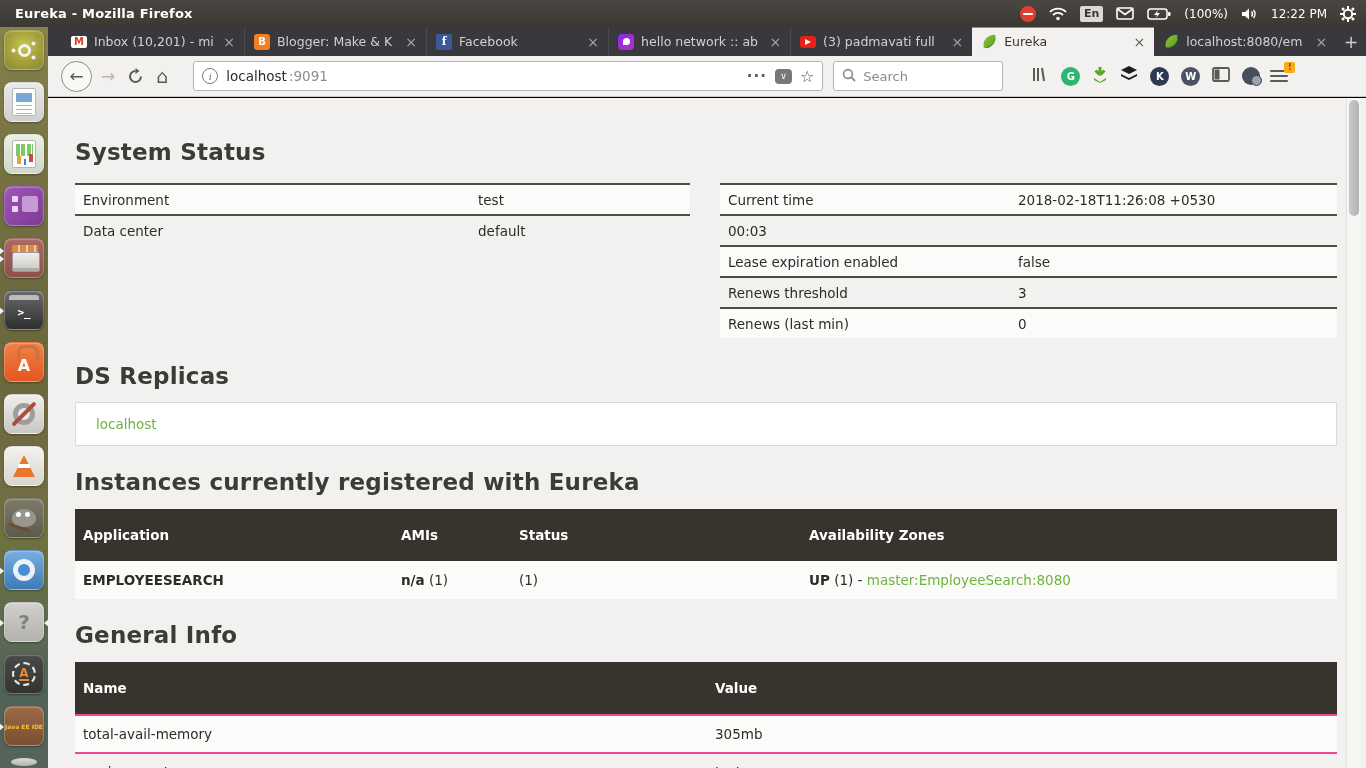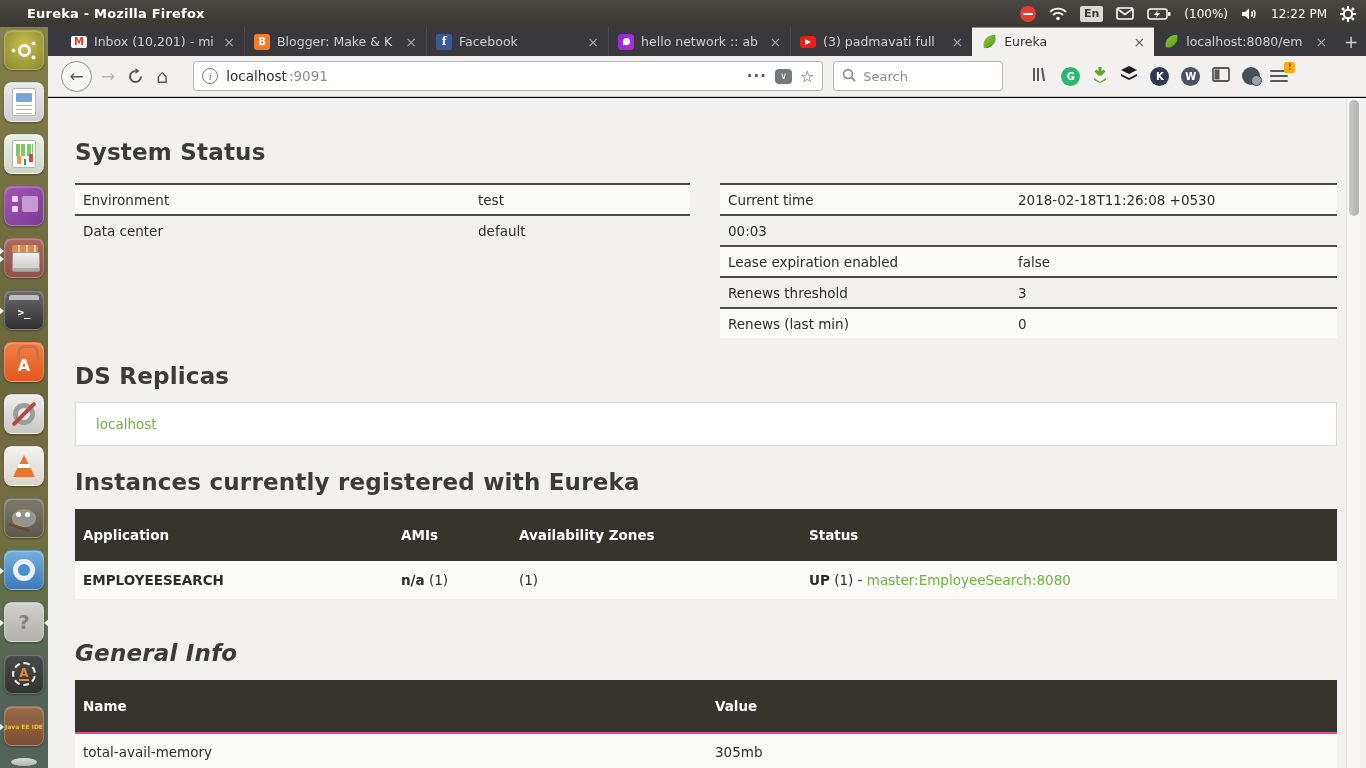--- a/index.html
+++ b/index.html
@@ -3,21 +3,21 @@
 <meta charset="utf-8">
 <style>
   * { box-sizing: border-box; margin: 0; padding: 0; }
   html,body { width:1366px; height:768px; overflow:hidden; background:#000;
               font-family:"DejaVu Sans","Liberation Sans",sans-serif; }
 
   
   .sysbar { position:absolute; left:0; top:0; width:1366px; height:27px;
             background:linear-gradient(#4a4742,#3b3834); color:#fff;
             display:flex; align-items:center; z-index:50; }
-  .sysbar .wtitle { padding-left:27px; font-weight:bold; font-size:13px; letter-spacing:.2px; }
+  .sysbar .wtitle { padding-left:15px; font-weight:bold; font-size:13px; letter-spacing:.2px; }
   .tray { margin-left:auto; display:flex; align-items:center; gap:13px; padding-right:10px; }
   .dnd { width:16px; height:16px; border-radius:50%; background:#e23f33; position:relative; }
   .dnd::after { content:""; position:absolute; left:3px; top:7px; width:10px; height:2.5px; background:#fff; border-radius:1px; }
   .kbd-box { background:#dcd9d4; color:#3a3733; font-size:11px; font-weight:bold;
              padding:1px 4px; border-radius:2px; line-height:14px; }
   .tray svg { display:block; }
   .tray .txt { font-size:12px; }
 
   
   .launcher { position:absolute; left:0; top:27px; width:48px; height:741px; z-index:40;
@@ -160,21 +160,21 @@
   .h-ds { margin-top:24px; }
   .panel { margin-top:12px; height:44px; background:#fff; border:1px solid #dbd9d6; display:flex; align-items:center; padding-left:20px; }
   .green-link { color:#6db33f; font-size:13.5px; text-decoration:none; }
   .h-inst { margin-top:22px; }
   .dtable { margin-top:13px; }
   .dhead { display:grid; height:52px; align-items:center; background:#37332d; color:#fff; font-weight:bold; font-size:13.5px; }
   .dhead span, .drow > span, .drow > div { padding-left:8px; }
   .inst-cols { grid-template-columns:318px 118px 290px auto; }
   .drow { display:grid; height:38px; align-items:center; background:#fbfbfa; font-size:13.5px; color:#2e2c29; }
   .bold { font-weight:bold; }
-  .h-gen { margin-top:40px;font-style:italic; }
+  .h-gen { margin-top:22px; }
   .gen-cols { grid-template-columns:632px auto; }
   .gtable .drow { border-top:2px solid #ec4899; }
   .gtable .drow:first-of-type { border-top:none; }
   .gtable .drow.even { background:transparent; }
   .drow.partial { height:15px; align-items:start; overflow:hidden; }
   .drow.partial span { line-height:26px; }
 
   
   .scrollbar { position:absolute; right:6px; top:0; width:14px; height:670px; background:#f7f6f5; border-left:1px solid #e4e2df; }
   .thumb { position:absolute; left:1.5px; top:2px; width:10px; height:116px; background:linear-gradient(90deg,#c9c9c9,#b2b2b2); border-radius:6px; }
@@ -448,22 +448,22 @@
       <h1 class="pg h-ds">DS Replicas</h1>
       <div class="panel">
         <a class="green-link" href="#">localhost</a>
       </div>
 
       <h1 class="pg h-inst">Instances currently registered with Eureka</h1>
       <div class="dtable">
         <div class="dhead inst-cols">
           <span>Application</span>
           <span>AMIs</span>
+          <span>Status</span>
           <span>Availability Zones</span>
-          <span>Status</span>
         </div>
         <div class="drow inst-cols">
           <span class="bold">EMPLOYEESEARCH</span>
           <span><b>n/a</b> <span>(1)</span></span>
           <span>(1)</span>
           <span><b>UP</b> <span>(1) -</span> <a class="green-link" href="#">master:EmployeeSearch:8080</a></span>
         </div>
       </div>
 
       <h1 class="pg h-gen">General Info</h1>

